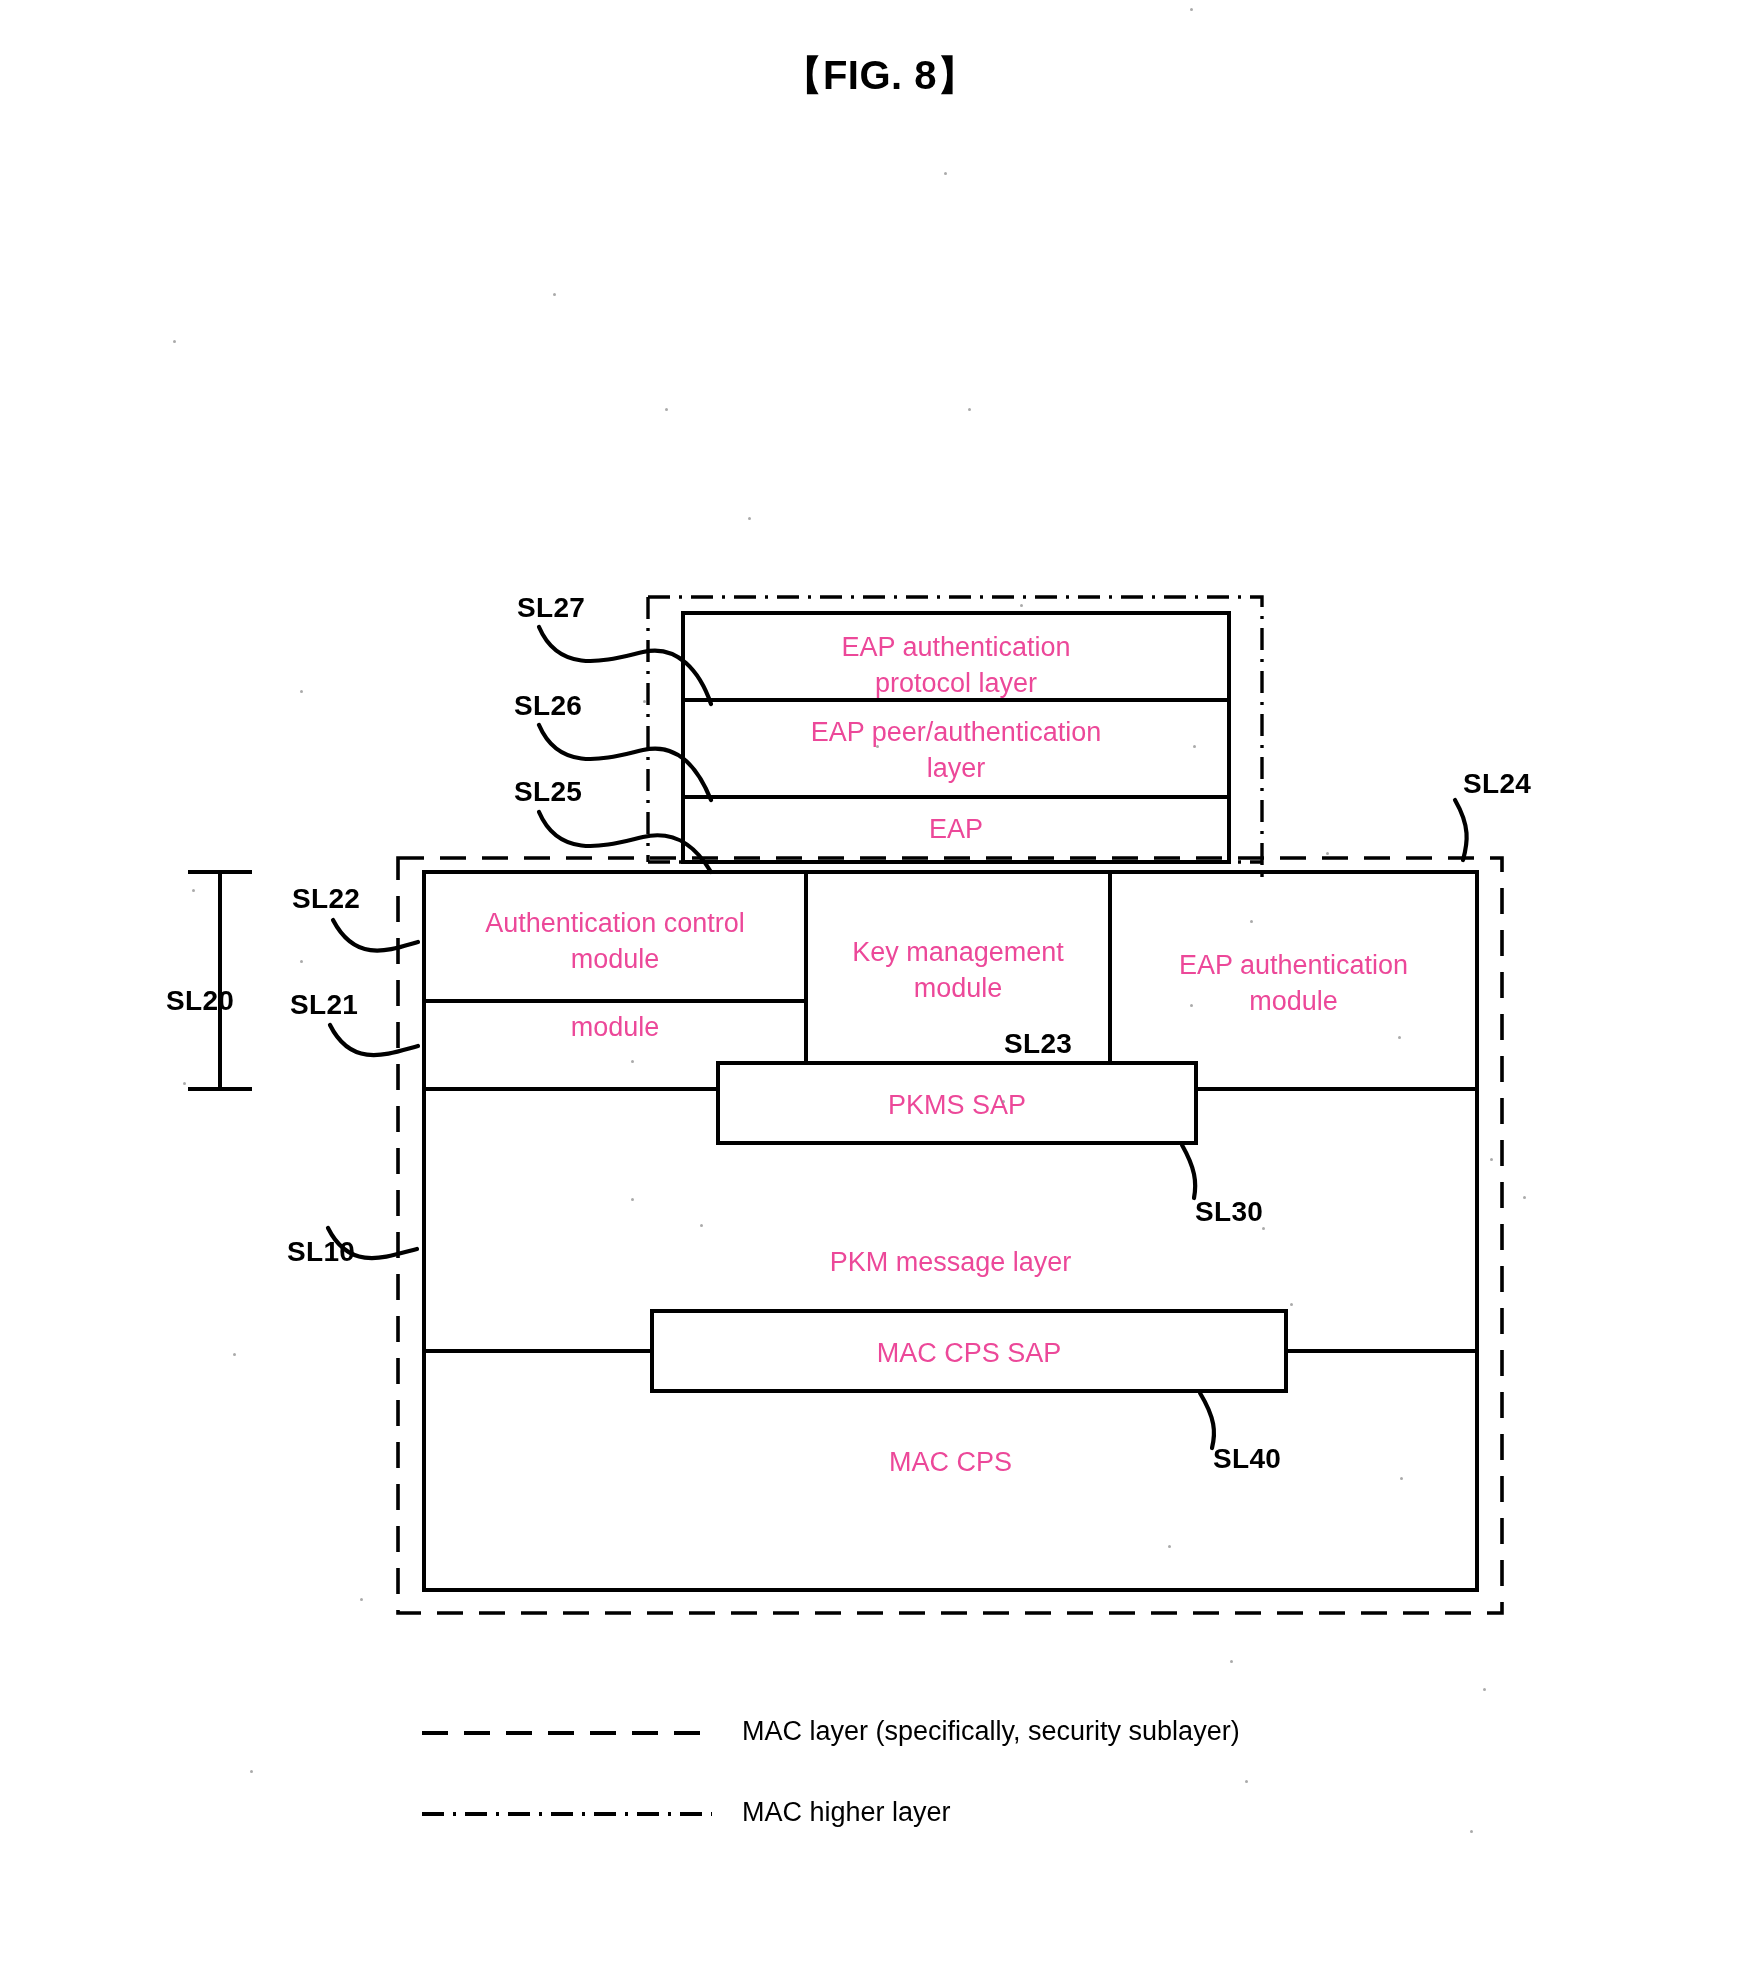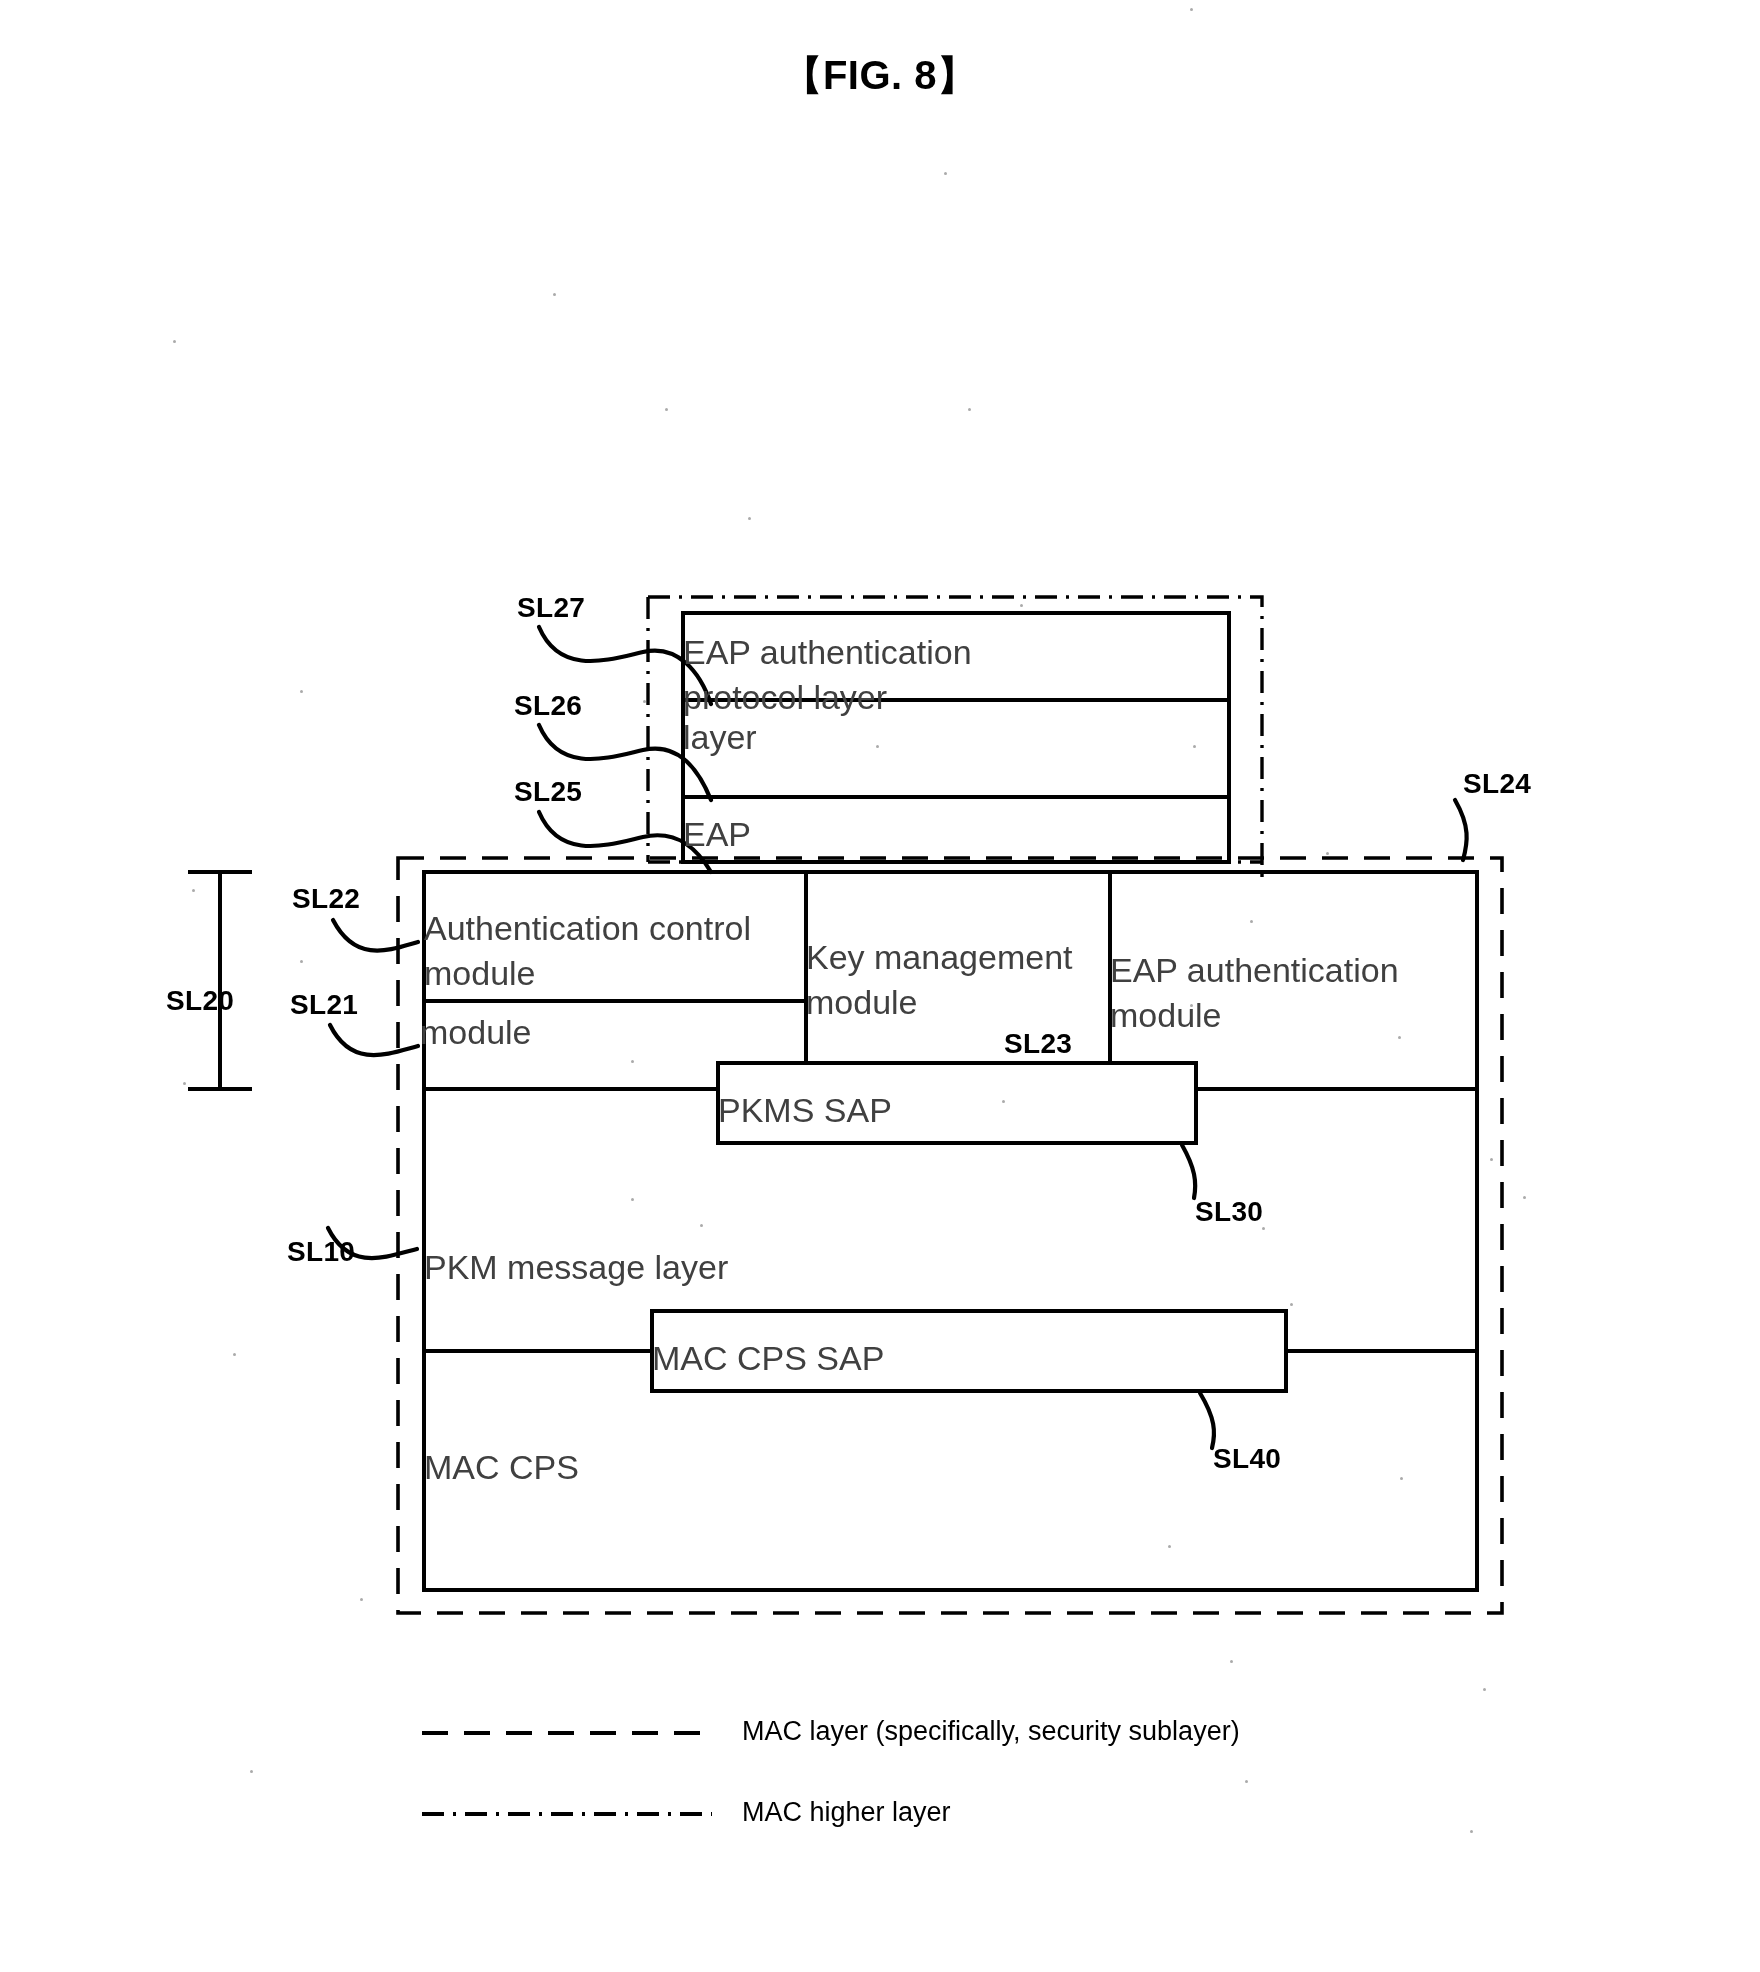--- a/index.html
+++ b/index.html
@@ -27,24 +27,25 @@
   }
   .svg-layer {
     position: absolute;
     top: 0;
     left: 0;
     width: 1760px;
     height: 1972px;
   }
   .boxtext {
     position: absolute;
-    font-size: 34px;
+    text-align: center;
+    font-size: 27px;
     font-weight: 400;
     line-height: 1.32;
-    color: #404040;
+    color: #ec4899;
     pointer-events: none;
   }
   .reflabel {
     position: absolute;
     font-size: 28px;
     font-weight: 700;
     letter-spacing: 0.3px;
     color: #000;
     white-space: nowrap;
   }
@@ -122,20 +123,21 @@
   <line x1="422" y1="1733" x2="712" y2="1733" stroke="#000" stroke-width="4" stroke-dasharray="26,16"></line>
   <line x1="422" y1="1814" x2="712" y2="1814" stroke="#000" stroke-width="4" stroke-dasharray="22,9,3,9"></line>
 </svg>
 
 <div class="boxtext" style="left:683px; top:630px; width:546px;">
   <div>EAP authentication</div>
   <div>protocol layer</div>
 </div>
 
 <div class="boxtext" style="left:683px; top:715px; width:546px;">
+  <div>EAP peer/authentication</div>
   <div>layer</div>
 </div>
 
 <div class="boxtext" style="left:683px; top:812px; width:546px;">EAP</div>
 
 <div class="boxtext" style="left:424px; top:906px; width:382px;">
   <div>Authentication control</div>
   <div>module</div>
 </div>
 

